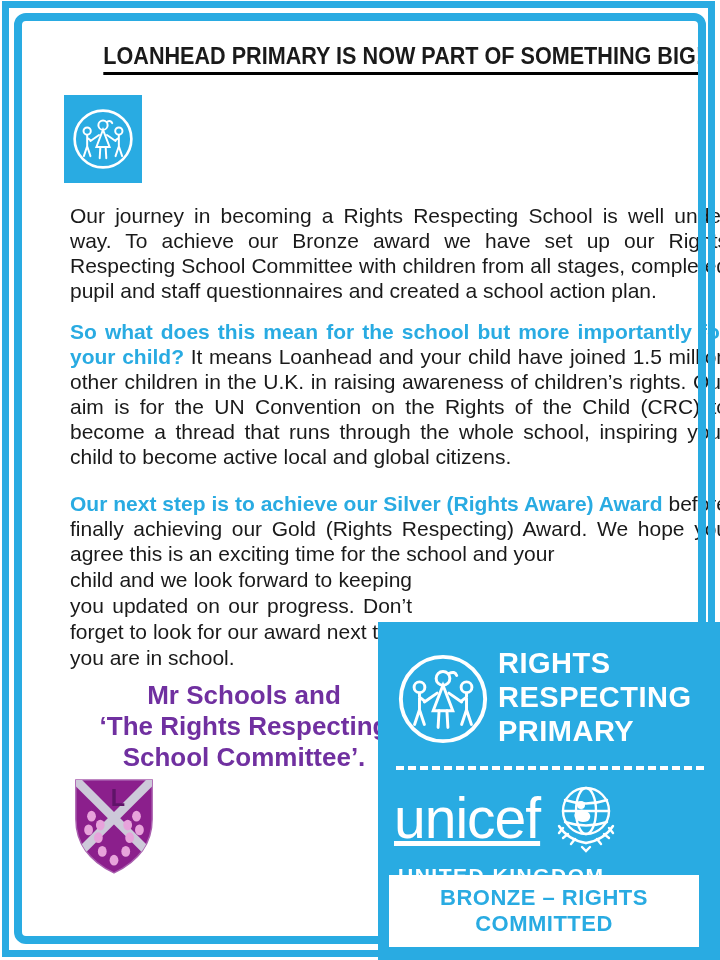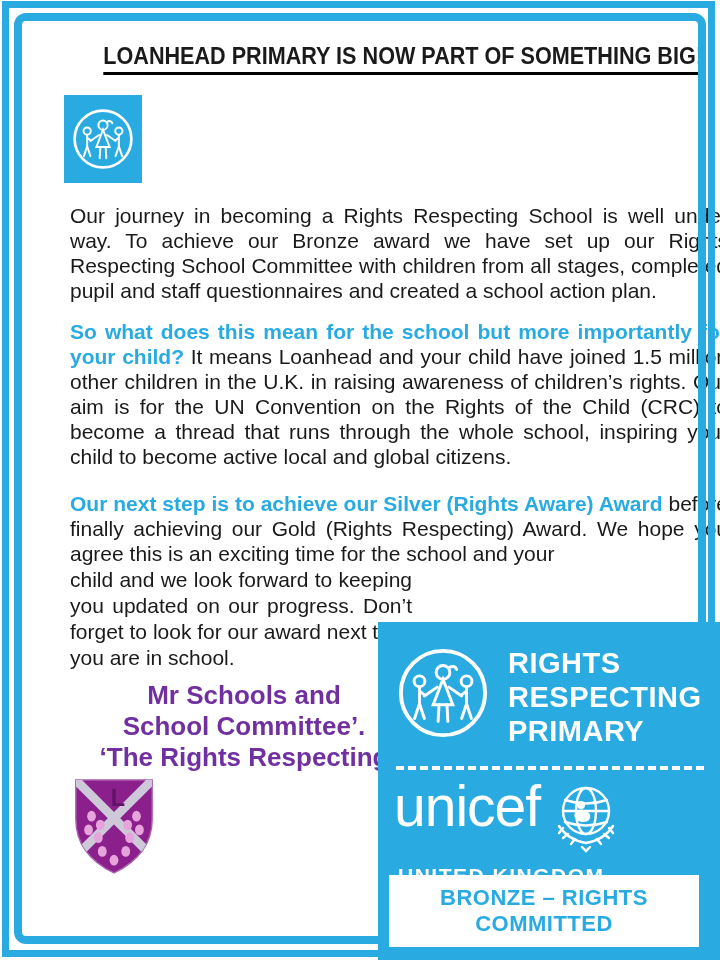--- a/index.html
+++ b/index.html
@@ -42,24 +42,24 @@
   .signature{
     width:348px;text-align:center;color:#7030a0;font-weight:bold;
     font-size:26px;line-height:31px;margin-top:9px;
   }
   .crest-wrap{width:348px;text-align:center;margin-top:5px;}
   
   .badge{
     position:absolute;left:378px;top:622px;right:0;bottom:0;
     background:#29abe2;z-index:6;color:#ffffff;
   }
-  .badge-top{display:flex;padding:22px 8px 0 16px;gap:16px;align-items:flex-start;}
+  .badge-top{display:flex;padding:22px 8px 0 16px;gap:6px;align-items:flex-end;}
   .badge-title{font-weight:bold;font-size:29px;line-height:34px;letter-spacing:0.5px;margin-top:2px;}
   .badge-dash{margin:18px 16px 0 18px;border-top:4px dashed #ffffff;height:0;}
-  .badge-unicef{display:flex;align-items:flex-start;padding-left:16px;margin-top:8px;gap:6px;}
+  .badge-unicef{display:flex;align-items:center;padding-left:16px;margin-top:8px;gap:6px;text-decoration:underline;}
   .unicef-word{font-size:57px;font-weight:500;letter-spacing:-1px;line-height:1;}
   .badge-region{padding-left:20px;font-weight:bold;font-size:21px;letter-spacing:1.5px;margin-top:6px;}
   .badge-footer{
     position:absolute;left:11px;right:21px;bottom:13px;background:#ffffff;
     text-align:center;padding:10px 0;
   }
   .badge-footer-text{color:#29abe2;font-weight:bold;font-size:22px;letter-spacing:0.5px;}
   svg{display:block;}
 </style>
 </head>
@@ -104,22 +104,22 @@
   <p class="para p1">Our journey in becoming a Rights Respecting School is well under way. To achieve our Bronze award we have set up our Rights Respecting School Committee with children from all stages, completed pupil and staff questionnaires and created a school action plan.</p>
 
   <p class="para p2"><span class="lead">So what does this mean for the school but more importantly for your child?</span> <span>It means Loanhead and your child have joined 1.5 million other children in the U.K. in raising awareness of children’s rights. Our aim is for the UN Convention on the Rights of the Child (CRC) to become a thread that runs through the whole school, inspiring your child to become active local and global citizens.</span></p>
 
   <p class="para p3"><span class="lead">Our next step is to achieve our Silver (Rights Aware) Award</span> <span>before finally achieving our Gold (Rights Respecting) Award. We hope you agree this is an exciting time for the school and your</span></p>
 
   <p class="para wrap-col p3b">child and we look forward to keeping you updated on our progress.  Don’t forget to look for our award next time you are in school.</p>
 
   <div class="signature">
     <div>Mr Schools and</div>
+    <div>‘The Rights Respecting</div>
     <div>School Committee’.</div>
-    <div>‘The Rights Respecting</div>
   </div>
 
   <div class="crest-wrap">
     <svg width="88" height="96" viewBox="0 0 90 98">
       <defs>
         <clipPath id="shieldClip">
           <path d="M6,2 H84 V42 Q84,78 45,97 Q6,78 6,42 Z"></path>
         </clipPath>
       </defs>
       <path d="M6,2 H84 V42 Q84,78 45,97 Q6,78 6,42 Z" fill="#8b1f8c" stroke="#a95fae" stroke-width="1.5"></path>

